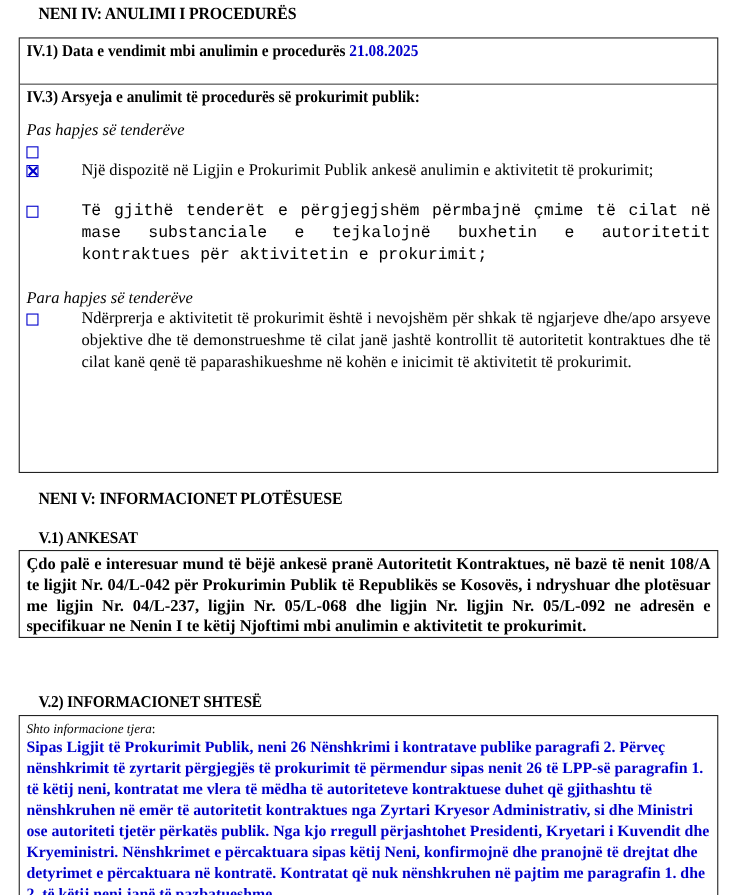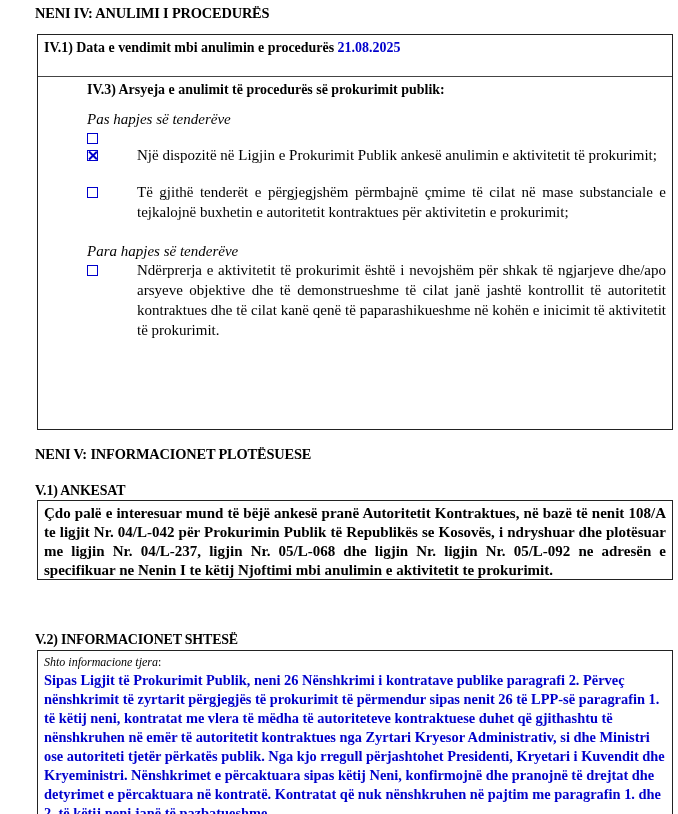--- a/index.html
+++ b/index.html
@@ -20,31 +20,31 @@
     left: 35px;
     font-weight: bold;
     font-size: 15.5px;
     letter-spacing: -0.2px;
     transform: scaleX(0.93);
     transform-origin: left top;
     white-space: nowrap;
   }
   .box {
     position: absolute;
-    left: 37px;
+    left: 17px;
     width: 636px;
     border: 1.3px solid #222;
     box-sizing: border-box;
   }
   .row {
     padding: 3px 6px 0 6px;
     box-sizing: border-box;
     border-bottom: 1.3px solid #444;
   }
-  .row:last-child { border-bottom: none; margin-left: 43px; }
+  .row:last-child { border-bottom: none; }
   .row-title {
     font-weight: bold;
     font-size: 15px;
     white-space: nowrap;
     transform: scaleX(0.93);
     transform-origin: left top;
     display: inline-block;
   }
   .blue { color: #0000cc; }
   .subhead {
@@ -119,21 +119,21 @@
 
     <div class="item" style="margin-top:0px;">
       <span class="cb"></span>
     </div>
 
     <div class="item" style="margin-top:17px;">
       <span class="cb checked"></span>
       <span>Një dispozitë në Ligjin e Prokurimit Publik ankesë anulimin e aktivitetit të prokurimit;</span>
     </div>
 
-    <div class="item" style="margin-top:17px;">
+    <div class="item" style="margin-top:17px;font-family:Liberation Mono, monospace;">
       <span class="cb"></span>
       <span>Të gjithë tenderët e përgjegjshëm përmbajnë çmime të cilat në mase substanciale e tejkalojnë buxhetin e autoritetit kontraktues për aktivitetin e prokurimit;</span>
     </div>
 
     <p class="subhead" style="margin-top:20px;">Para hapjes së tenderëve</p>
 
     <div class="item">
       <span class="cb"></span>
       <span>Ndërprerja e aktivitetit të prokurimit është i nevojshëm për shkak të ngjarjeve dhe/apo arsyeve objektive dhe të demonstrueshme të cilat janë jashtë kontrollit të autoritetit kontraktues dhe të cilat kanë qenë të paparashikueshme në kohën e inicimit të aktivitetit të prokurimit.</span>
     </div>

